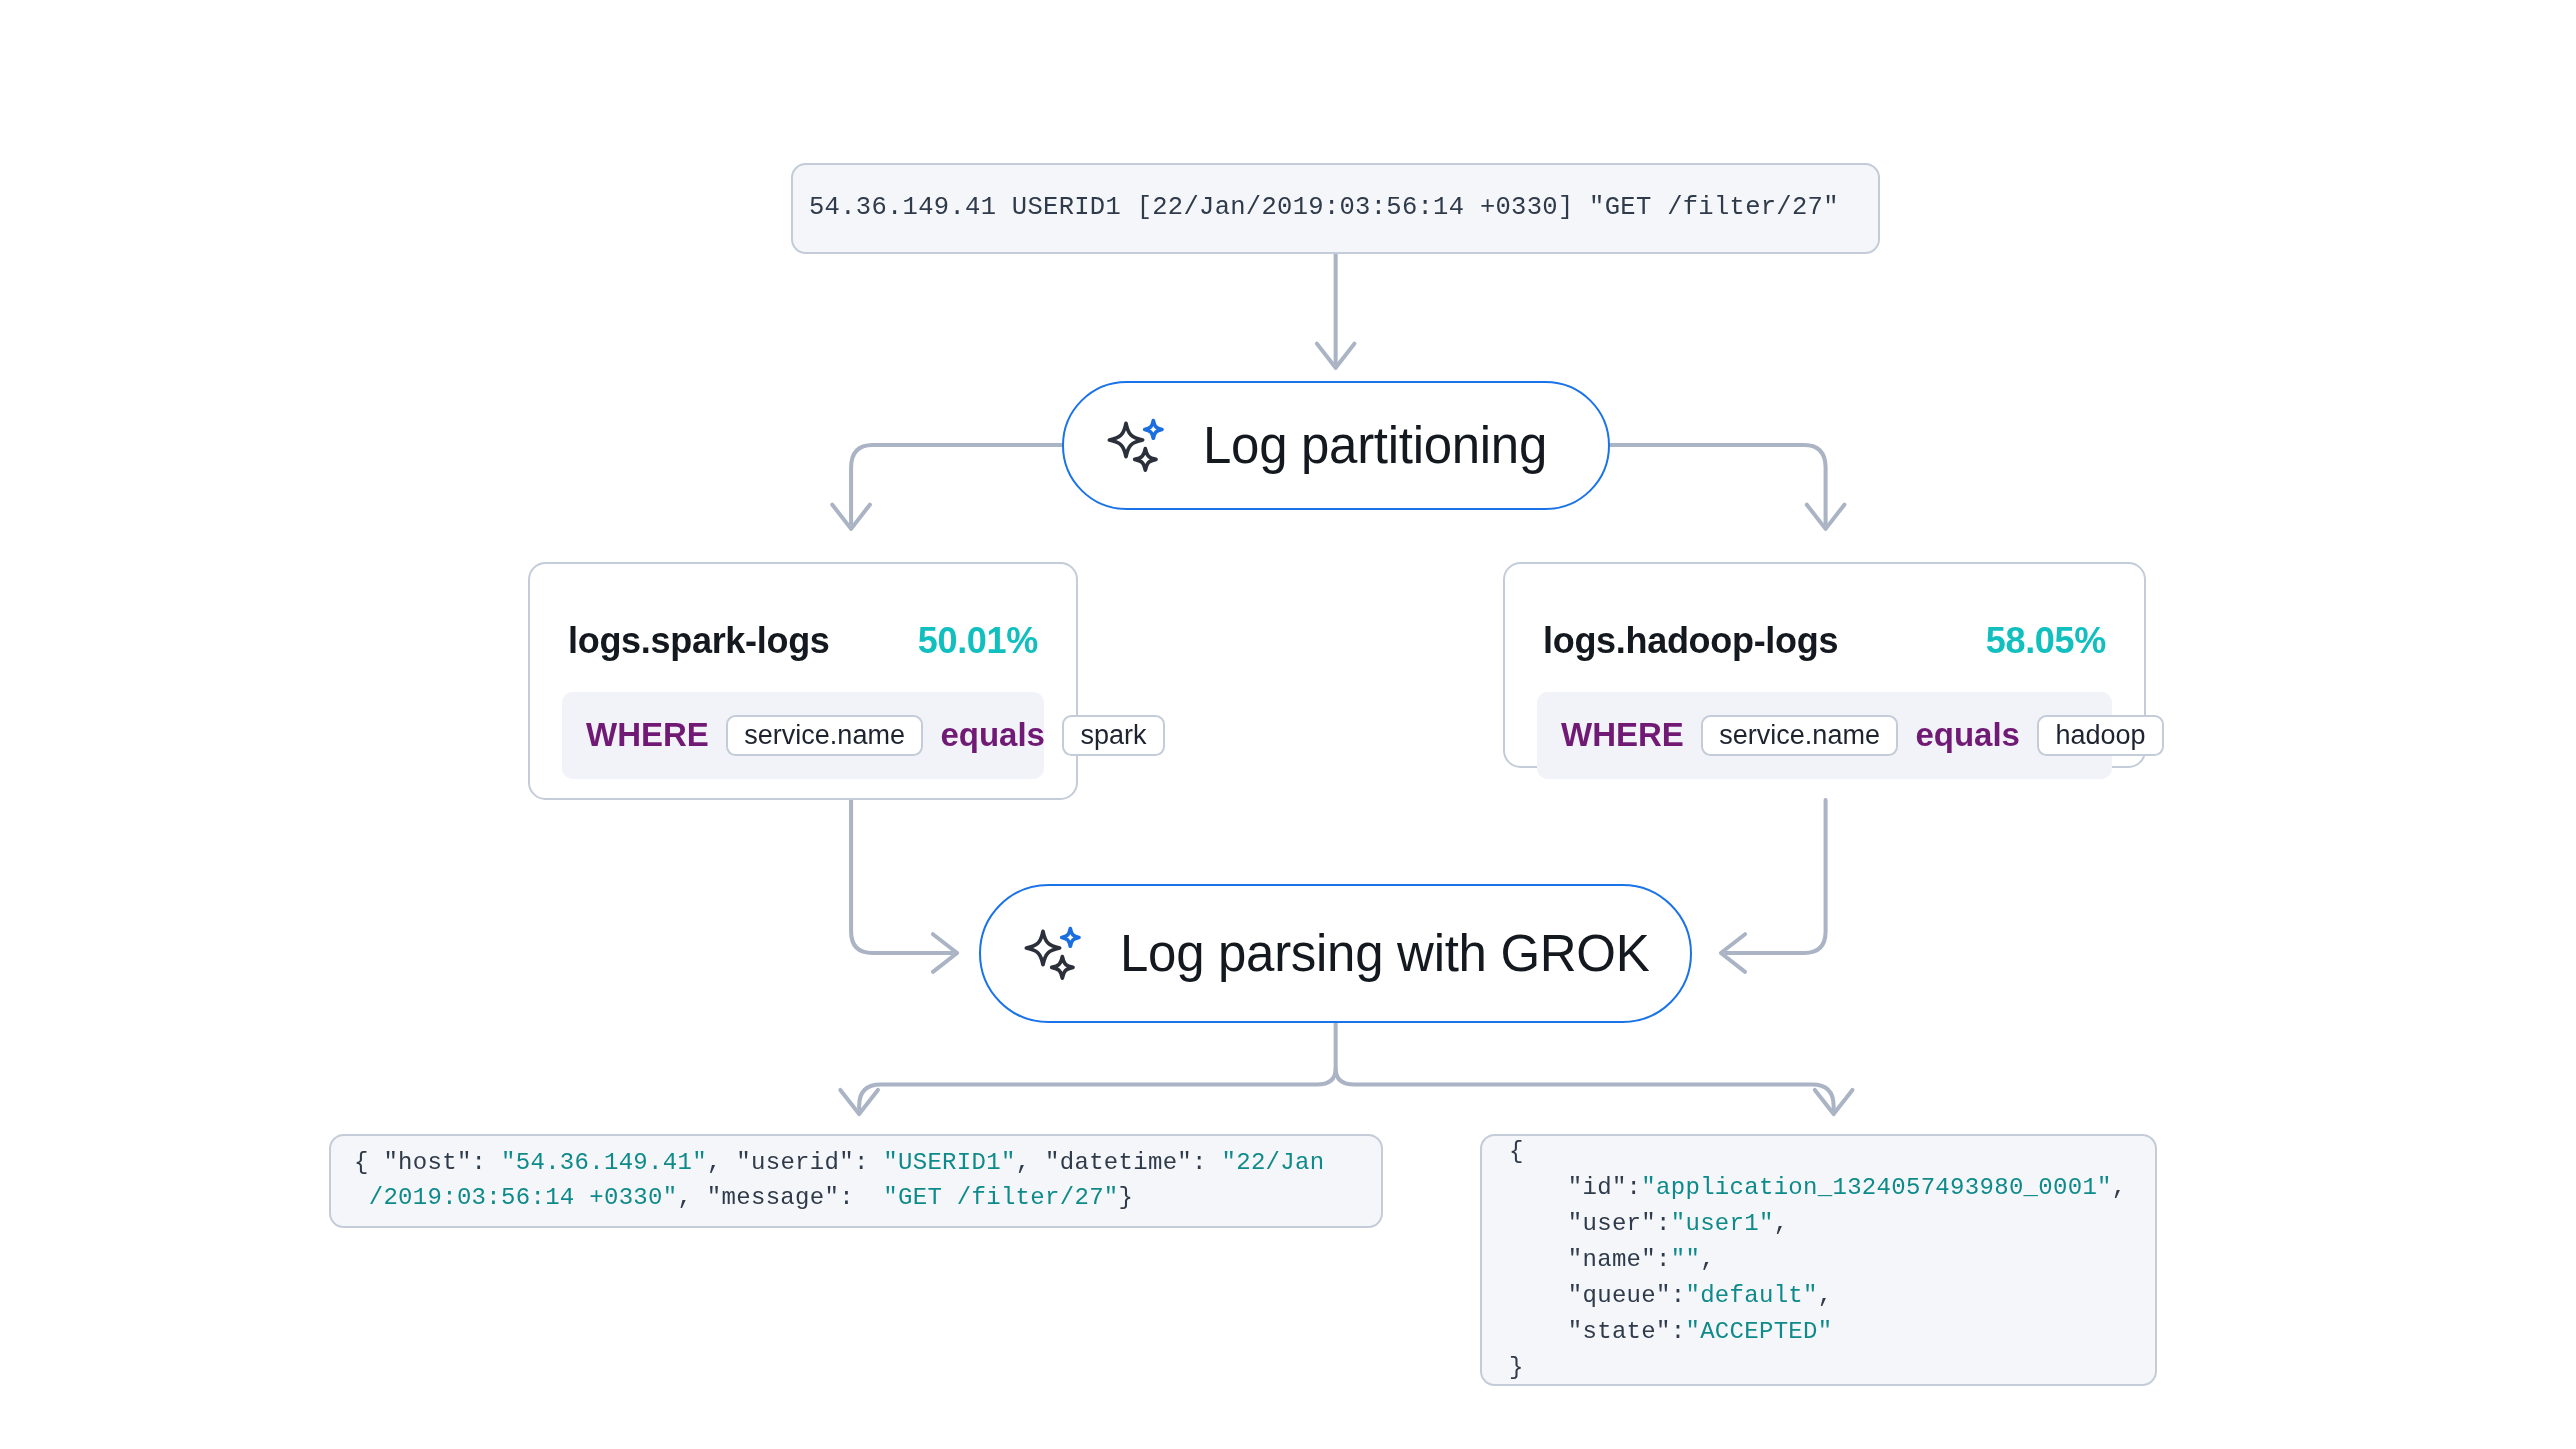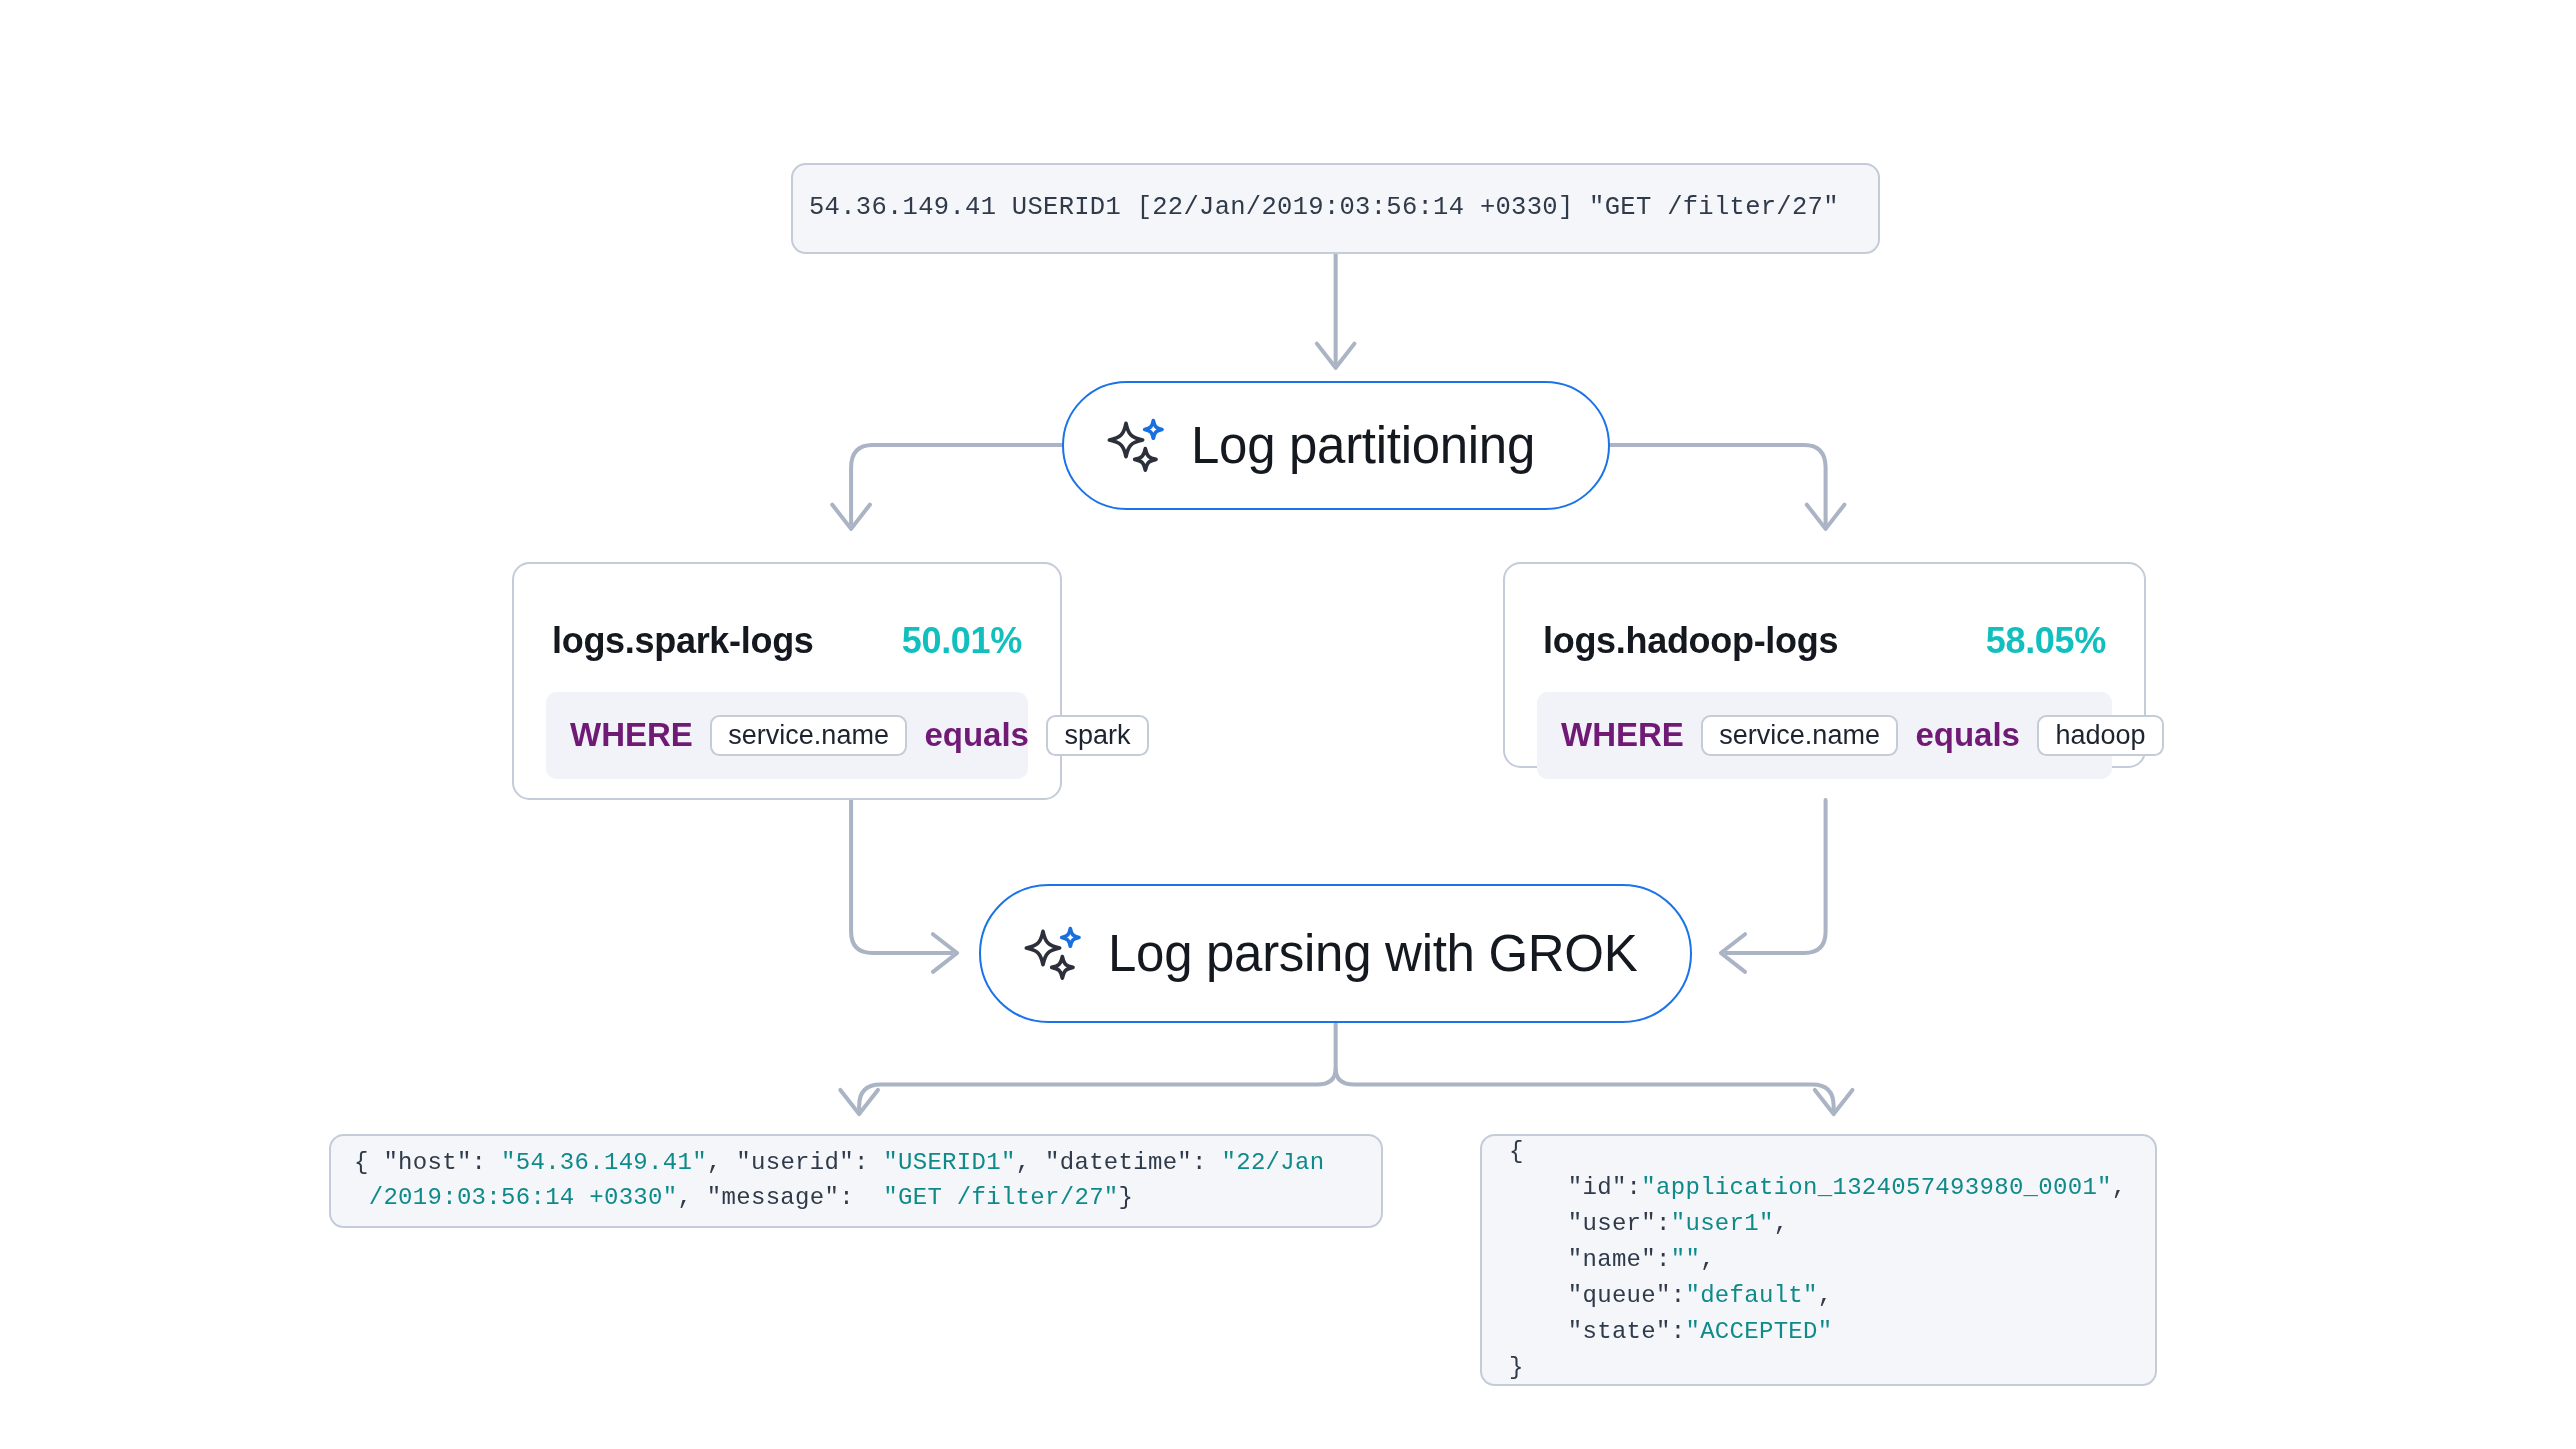--- a/index.html
+++ b/index.html
@@ -23,21 +23,21 @@
   }
   .codebox .val{color:#0f8a8a;}
   .codebox .key{color:#2f3a4a;}
 
   
   .pill{
     background:#ffffff;
     border:2.7px solid #1a73e8;
     border-radius:671px;
     display:flex;align-items:center;
-    gap:23px;
+    gap:35px;
     padding:0 40px;
   }
   .pill-label{
     font-size:51px;
     color:#14181f;
     font-weight:400;
     white-space:nowrap;
     letter-spacing:-0.3px;
   }
 
@@ -134,21 +134,21 @@
     <span class="sparkle" style="display:block;width:64px;height:64px;flex:none;">
       <svg viewBox="0 0 96 96" width="64" height="64" xmlns="http://www.w3.org/2000/svg">
         <path d="M33 14 C36.5 31 41 35.5 58 39 C41 42.5 36.5 47 33 64 C29.5 47 25 42.5 8 39 C25 35.5 29.5 31 33 14 Z" fill="none" stroke="#2b303b" stroke-width="5.5" stroke-linejoin="round"></path>
         <path d="M74 10 C75.8 19 78.2 21.4 87 23.2 C78.2 25 75.8 27.4 74 36.4 C72.2 27.4 69.8 25 61 23.2 C69.8 21.4 72.2 19 74 10 Z" fill="none" stroke="#1a6fe0" stroke-width="5.5" stroke-linejoin="round"></path>
         <path d="M62 52 C64.2 63 67.1 65.9 78 68.1 C67.1 70.3 64.2 73.2 62 84.2 C59.8 73.2 56.9 70.3 46 68.1 C56.9 65.9 59.8 63 62 52 Z" fill="none" stroke="#2b303b" stroke-width="5.5" stroke-linejoin="round"></path>
       </svg>
     </span>
     <span class="pill-label">Log partitioning</span>
   </div>
 
-  <div class="abs card" style="left:512px;top:562px;width:550px;height:238px;">
+  <div class="abs card" style="left:528px;top:562px;width:550px;height:238px;">
     <div class="card-head">
       <span class="card-title">logs.spark-logs</span>
       <span class="card-pct">50.01%</span>
     </div>
     <div class="cond">
       <span class="cond-kw">WHERE</span>
       <span class="chip">service.name</span>
       <span class="cond-kw">equals</span>
       <span class="chip">spark</span>
     </div>

